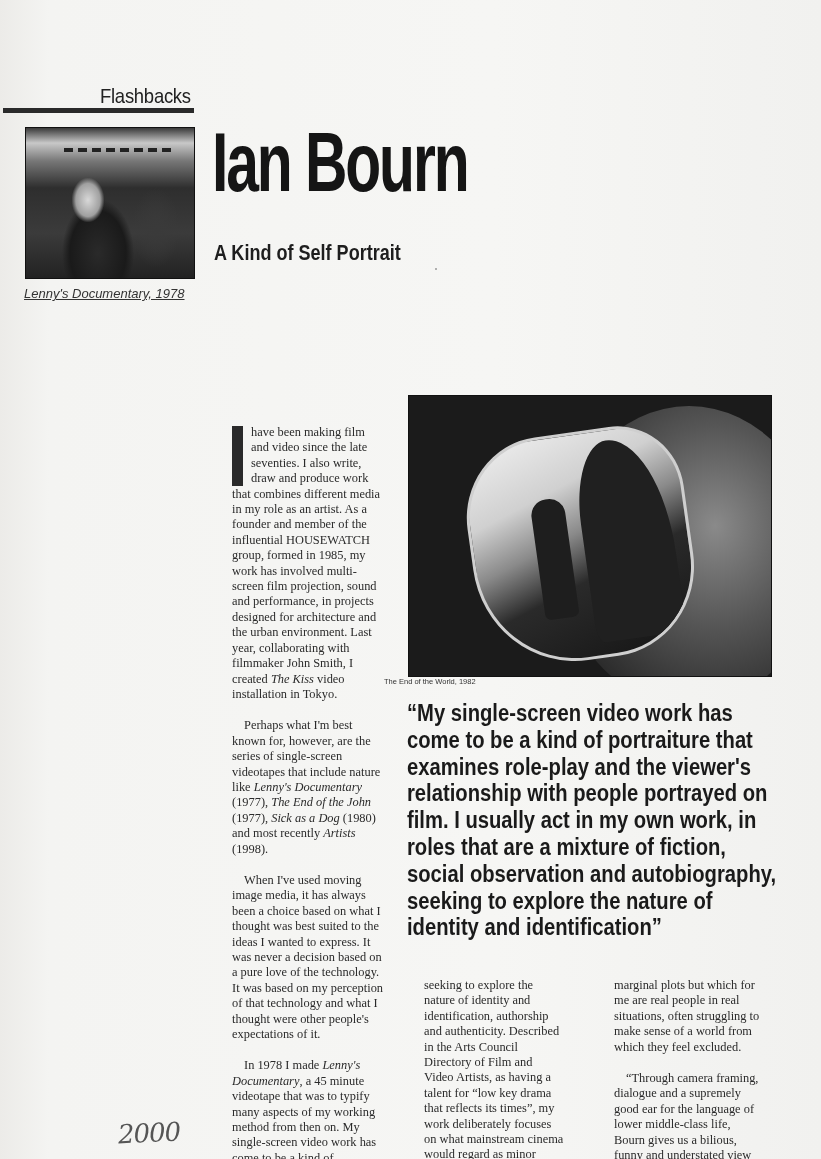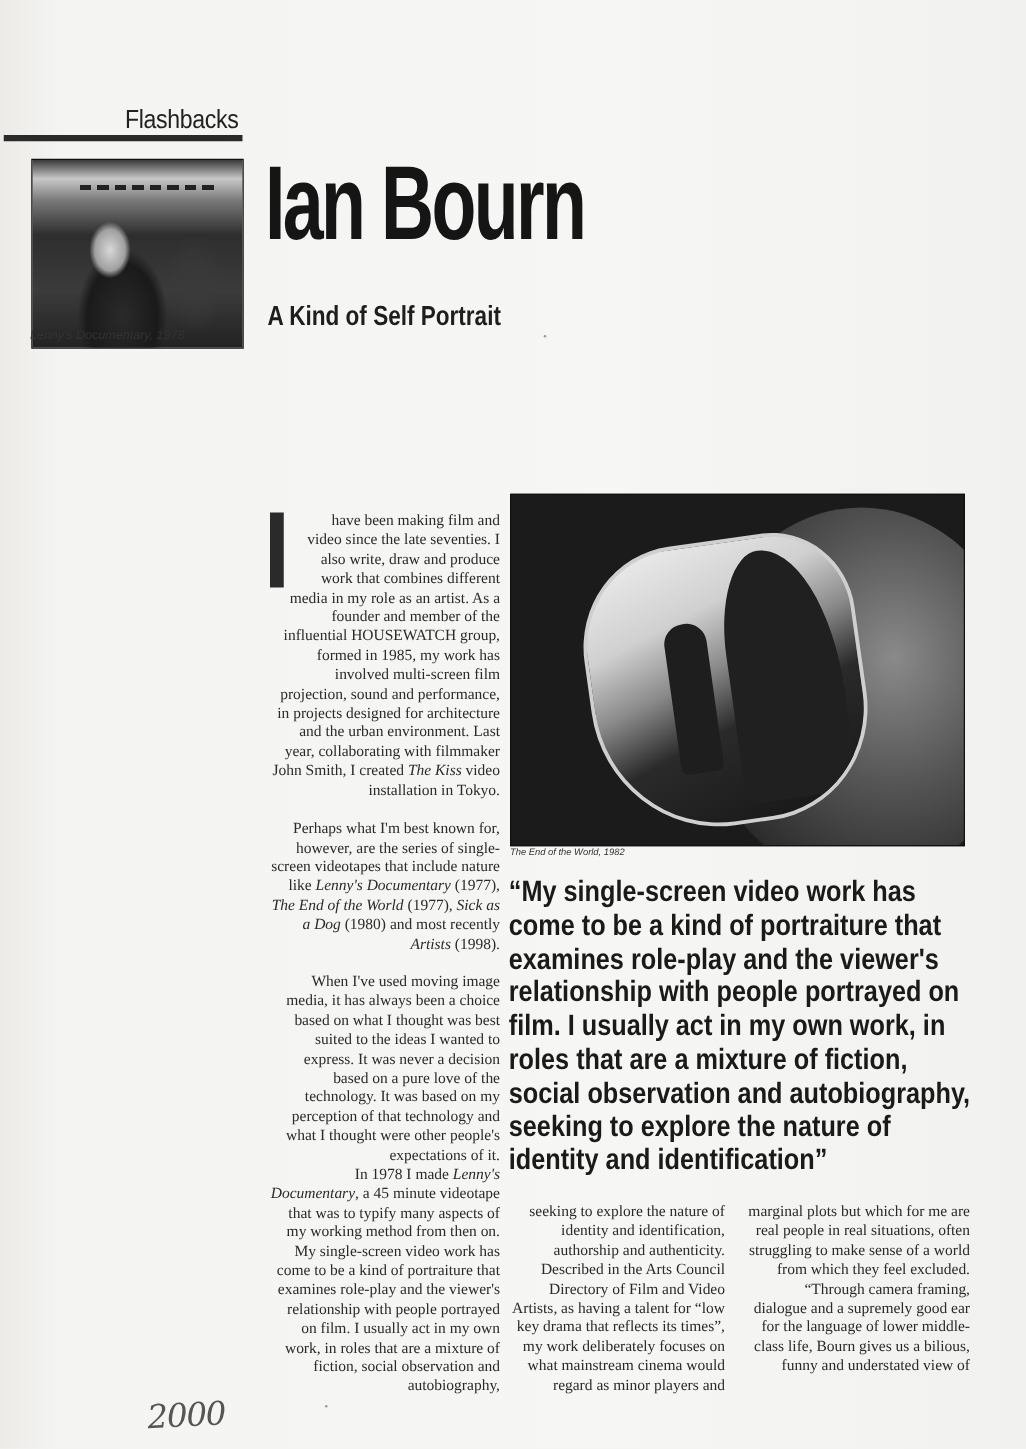--- a/index.html
+++ b/index.html
@@ -25,37 +25,37 @@
     position: absolute; left: 25px; top: 127px; width: 168px; height: 150px;
     background:
       radial-gradient(ellipse 22px 30px at 62px 72px, #d8d8d8 0%, #a0a0a0 55%, transparent 75%),
       radial-gradient(ellipse 40px 60px at 72px 125px, #2a2a2a 0%, #1a1a1a 70%, transparent 90%),
       radial-gradient(ellipse 30px 50px at 130px 100px, #3a3a3a 0%, transparent 80%),
       linear-gradient(180deg, #3a3a3a 0%, #c8c8c8 10%, #777 22%, #2e2e2e 40%, #3b3b3b 70%, #222 100%);
     border: 1px solid #111;
   }
   .photo1 .bar { position: absolute; left: 38px; top: 20px; width: 110px; height: 4px;
     background: repeating-linear-gradient(90deg,#222 0 9px,transparent 9px 14px); }
-  .cap1 { position: absolute; left: 24px; top: 263px; font-size: 10px; font-style: italic; color: #333; }
+  .cap1 { position: absolute; left: 24px; top: 286px; font-size: 13px; font-style: italic; color: #333; text-decoration: underline; }
 
   .title {
     position: absolute; left: 212px; top: 120px;
     font-size: 84px; font-weight: bold; letter-spacing: -3px; color: #151515;
     transform: scaleX(0.7); transform-origin: left top; line-height: 1;
   }
   .subtitle {
     position: absolute; left: 214px; top: 240px;
     font-size: 22px; font-weight: bold; color: #1e1e1e;
     transform: scaleX(0.82); transform-origin: left top;
   }
 
   .col {
     position: absolute; font-size: 12.4px; line-height: 15.4px; color: #2a2a2a;
   }
-  .col p { margin: 0; text-align: right; }
+  .col p { margin: 16px; }
   .col .indent { text-indent: 12px; }
   .col .gap { margin-top: 15px; }
   .col1 { left: 216px; top: 409px; width: 184px; }
   .dropcap {
     float: left; width: 11px; height: 60px; background: #2a2a2a; margin: 1px 8px 0 0;
   }
   .col2 { left: 408px; top: 962px; width: 172px; }
   .col3 { left: 598px; top: 962px; width: 178px; }
 
   .photo2 {
@@ -74,21 +74,21 @@
     overflow: hidden;
   }
   .photo2 .lens .figure {
     position: absolute; left: 62px; top: 60px; width: 34px; height: 120px;
     background: #1e1e1e; border-radius: 16px 16px 6px 6px;
   }
   .photo2 .lens .tree {
     position: absolute; left: 110px; top: 10px; width: 90px; height: 200px;
     background: #202020; border-radius: 40% 60% 10% 10%;
   }
-  .cap2 { position: absolute; left: 408px; top: 677px; font-size: 7.5px; font-style: italic; color: #333; }
+  .cap2 { position: absolute; left: 384px; top: 677px; font-size: 7.5px; color: #333; }
 
   .pullquote {
     position: absolute; left: 407px; top: 700px; width: 380px;
     font-size: 23.5px; line-height: 26.8px; font-weight: bold; color: #1a1a1a;
     transform: scaleX(0.86); transform-origin: left top; width: 440px;
   }
 
   .folio { position: absolute; left: 4px; top: 1166px; font-size: 14px; color: #1e1e1e; display: flex; align-items: center; }
   .folio .num { font-weight: bold; }
   .folio .sep { display: inline-block; width: 1px; height: 18px; background: #222; margin: 0 3px; }
@@ -113,21 +113,21 @@
   <div class="cap1 sans">Lenny's Documentary, 1978</div>
 
   <div class="title sans">Ian Bourn</div>
   <div class="subtitle sans">A Kind of Self Portrait</div>
 
   <div class="col col1 serif">
     <p>
       <span class="dropcap"></span><span>have been making film and video since the late seventies. I also write, draw and produce work that combines different media in my role as an artist. As a founder and member of the influential HOUSEWATCH group, formed in 1985, my work has involved multi-screen film projection, sound and performance, in projects designed for architecture and the urban environment. Last year, collaborating with filmmaker John Smith, I created </span><i>The Kiss</i><span> video installation in Tokyo.</span>
     </p>
     <p class="indent gap">
-      <span>Perhaps what I'm best known for, however, are the series of single-screen videotapes that include nature like </span><i>Lenny's Documentary</i><span> (1977), </span><i>The End of the World</i><span> (1977), </span><i>Sick as a Dog</i><span> (1980) and most recently </span><i>Artists</i><span> (1998).</span>
+      <span>Perhaps what I'm best known for, however, are the series of single-screen videotapes that include nature like </span><i>Lenny's Documentary</i><span> (1977), </span><i>The End of the John</i><span> (1977), </span><i>Sick as a Dog</i><span> (1980) and most recently </span><i>Artists</i><span> (1998).</span>
     </p>
     <p class="indent gap">When I've used moving image media, it has always been a choice based on what I thought was best suited to the ideas I wanted to express. It was never a decision based on a pure love of the technology. It was based on my perception of that technology and what I thought were other people's expectations of it.</p>
     <p class="indent">
       <span>In 1978 I made </span><i>Lenny's Documentary</i><span>, a 45 minute videotape that was to typify many aspects of my working method from then on. My single-screen video work has come to be a kind of portraiture that examines role-play and the viewer's relationship with people portrayed on film. I usually act in my own work, in roles that are a mixture of fiction, social observation and autobiography,</span>
     </p>
   </div>
 
   <div class="photo2">
     <div class="face"></div>
     <div class="lens">

